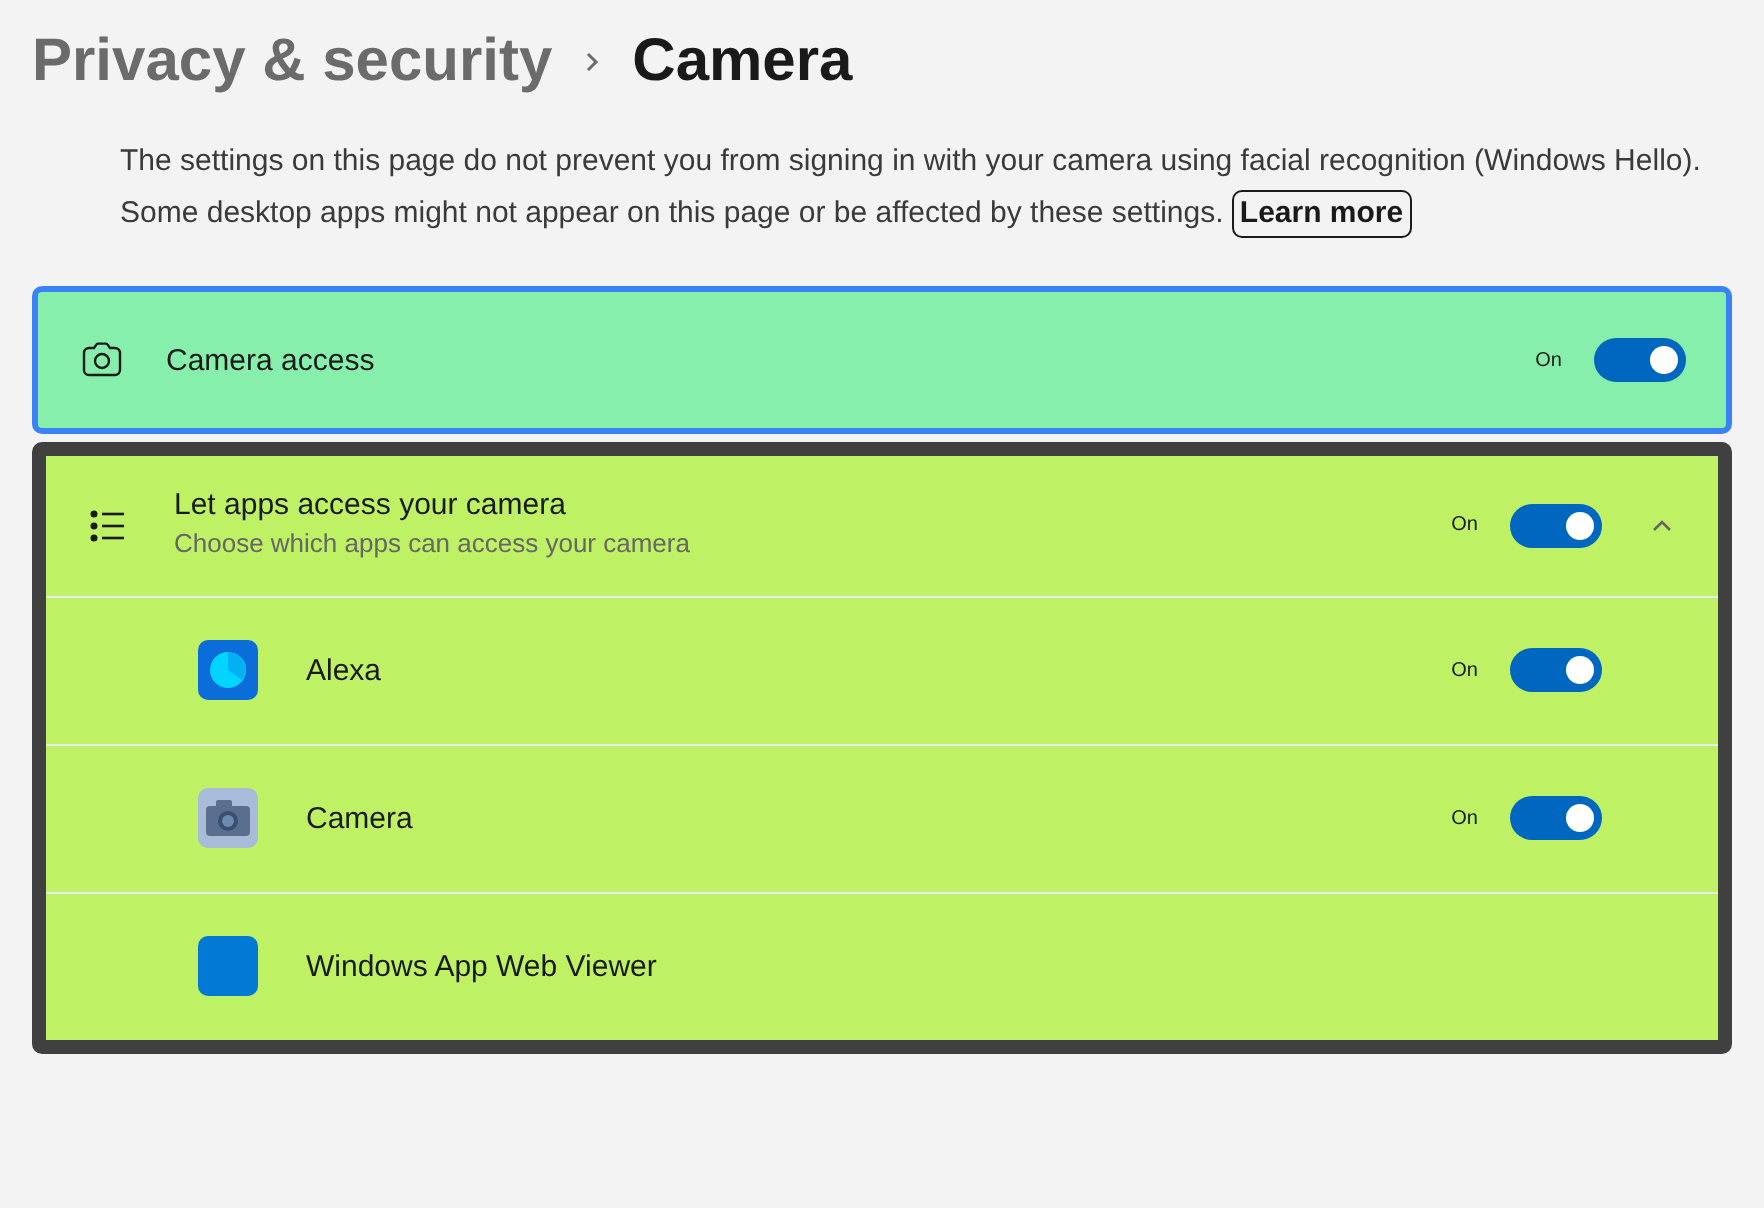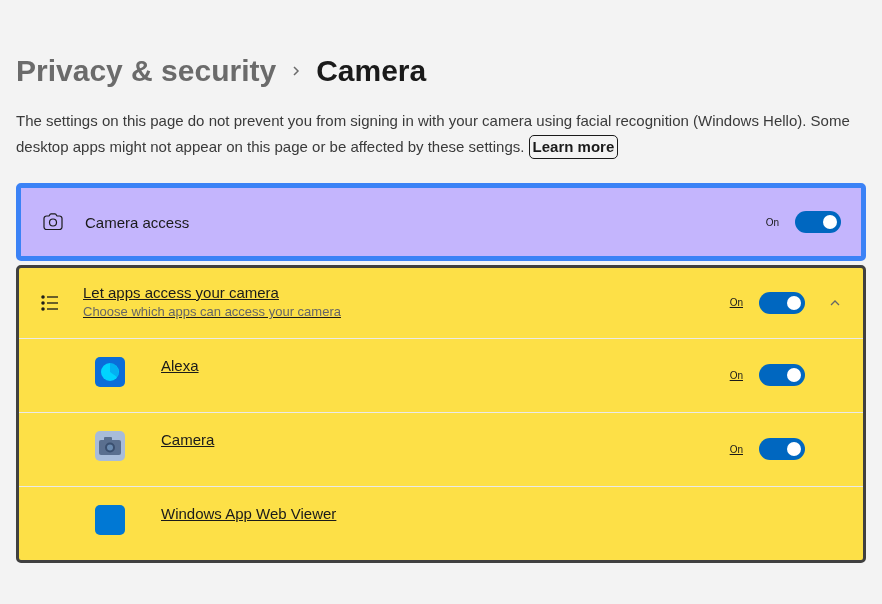--- a/index.html
+++ b/index.html
@@ -18,55 +18,55 @@
     .header {
       padding: 14px 16px 0 16px;
     }
     .breadcrumb {
       display: flex;
       align-items: center;
       gap: 14px;
       font-size: 30px;
       font-weight: 600;
       color: #1a1a1a;
-      margin-top: 40px;
     }
     .breadcrumb-parent {
       color: #6b6b6b;
       font-weight: 600;
     }
     .breadcrumb-arrow {
       color: #6b6b6b;
       font-size: 18px;
       font-weight: 400;
     }
     .description {
       margin-top: 22px;
       font-size: 15px;
       line-height: 1.5;
       color: #3a3a3a;
       max-width: 850px;
+      margin-left: 44px;
     }
     .learn-more {
       color: #1a1a1a;
       text-decoration: none;
       border: 1.5px solid #1a1a1a;
       border-radius: 5px;
       padding: 0 3px;
       font-weight: 600;
       display: inline-block;
       margin-top: 2px;
       cursor: pointer;
     }
     .settings-list {
       margin: 24px 16px 0 16px;
     }
     .card {
-      background: #c4b5fd;
-      border: 5px solid #3b82f6;
+      background: #86efac;
+      border: 3px solid #3b82f6;
       border-radius: 5px;
       margin-bottom: 4px;
     }
     .card-row {
       display: flex;
       align-items: center;
       padding: 16px 20px;
       min-height: 68px;
     }
     .card-icon {
@@ -135,31 +135,30 @@
     }
     .chevron {
       width: 16px;
       color: #666;
       display: flex;
       align-items: center;
       justify-content: center;
       margin-left: 6px;
     }
     .expandable-card {
-      background: #fde047;
-      border: 3px solid #404040;
-      border-radius: 5px;
-      text-decoration: underline;
+      background: #bef264;
+      border: 7px solid #404040;
+      border-radius: 5px;
     }
     .app-row {
       display: flex;
+      align-items: center;
       padding: 18px 20px 18px 76px;
       border-top: 1px solid #eaeaea;
       min-height: 74px;
-      gap: 12px;
     }
     .app-icon {
       width: 30px;
       height: 30px;
       border-radius: 5px;
       flex-shrink: 0;
       display: flex;
       align-items: center;
       justify-content: center;
     }

